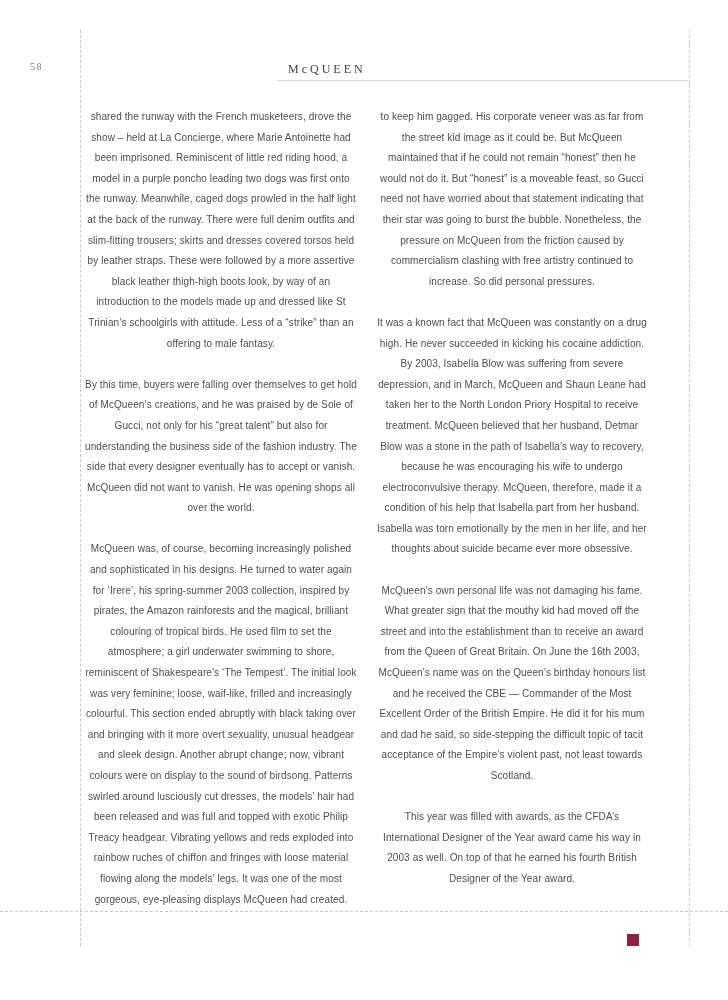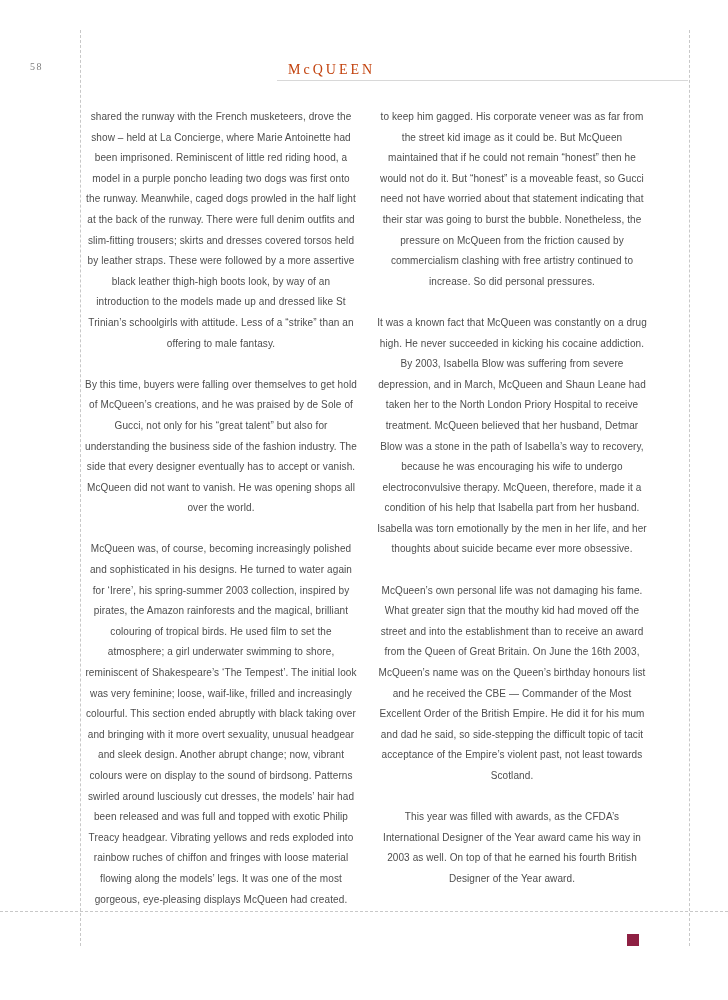--- a/index.html
+++ b/index.html
@@ -36,21 +36,21 @@
   }
   .banner-text {
     color: #ffffff;
     font-family: "Liberation Serif", serif;
     font-weight: bold;
     font-size: 8px; letter-spacing: 4px; white-space: nowrap;
   }
   .chapter-title {
     position: absolute; left: 288px; top: 62px;
     font-family: "Liberation Serif", serif;
-    font-size: 14px; letter-spacing: 3px; color: #c2410c; white-space: nowrap;
+    font-size: 12px; letter-spacing: 3px; color: #404040; white-space: nowrap;
   }
   .header-rule {
     position: absolute; left: 277px; top: 80px; width: 411px; height: 0;
     border-top: 1px solid #d8d8d8;
   }
 
   
   .col {
     position: absolute; top: 107px; width: 272px;
     font-size: 10px; line-height: 20.6px; letter-spacing: 0.1px;

